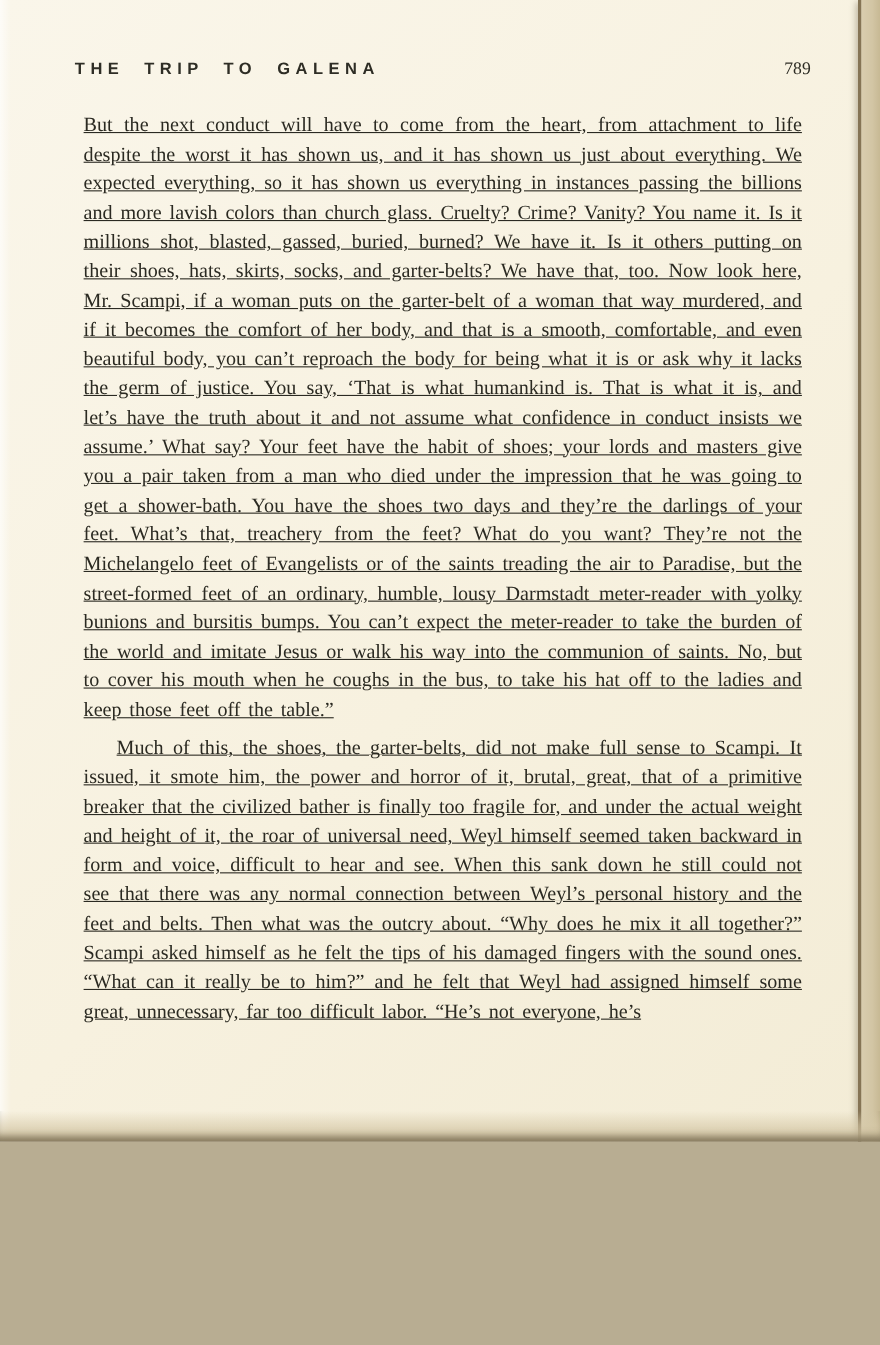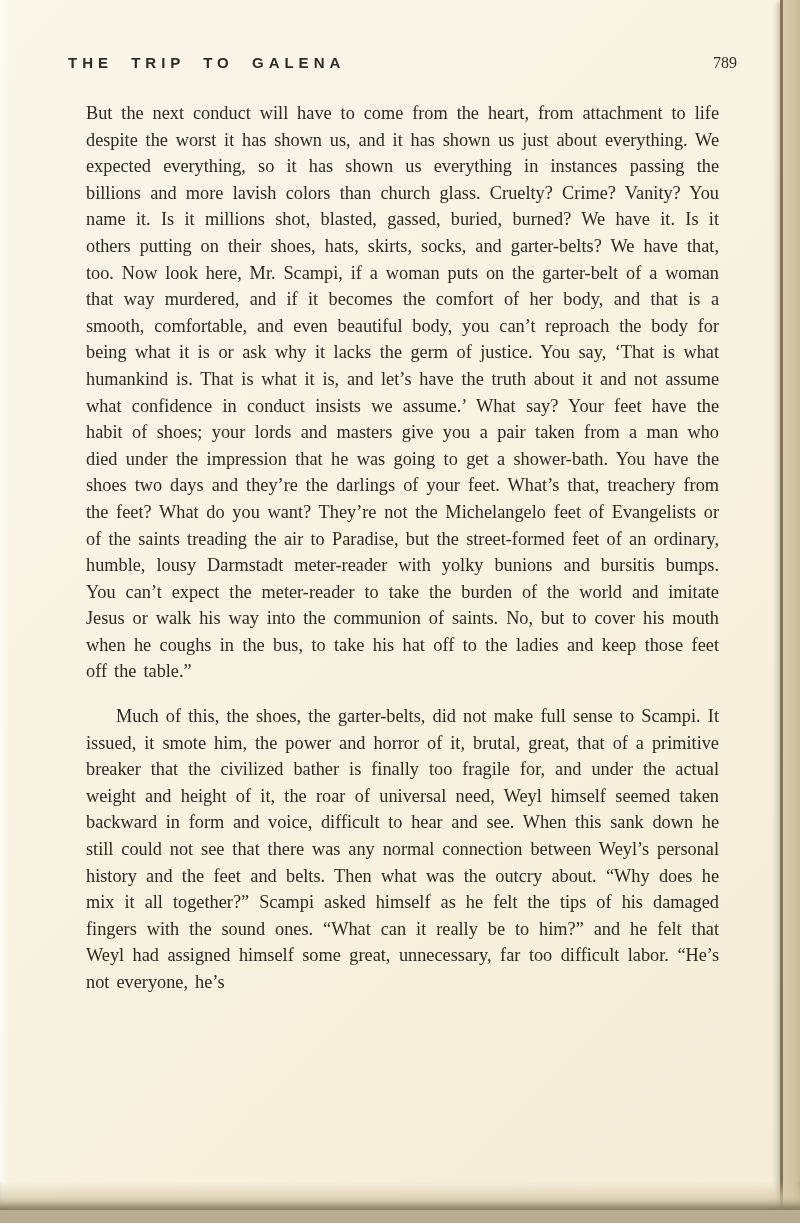--- a/index.html
+++ b/index.html
@@ -7,21 +7,21 @@
     padding: 0;
     background: #9f9residue;
   }
   body {
     background: #b8ad92;
     font-family: "Liberation Serif", serif;
   }
   .page {
     position: relative;
     width: 800px;
-    height: 1210px;
+    height: 1038px;
     margin: 0;
     background: linear-gradient(135deg, #faf6ea 0%, #f7f1df 55%, #f3ecd6 100%);
     overflow: hidden;
     box-sizing: border-box;
     padding: 54px 63px 0 68px;
     color: #2b2a22;
   }
   .running-header {
     display: flex;
     justify-content: space-between;
@@ -43,21 +43,22 @@
     color: #2e2d25;
   }
   .page-text {
     margin-top: 24px;
     font-size: 18.3px;
     line-height: 26.6px;
     word-spacing: 2.5px;
     text-align: justify;
   }
   .page-text p {
-    margin: 18px;
+    margin: 8px;
+    text-decoration: underline;
   }
   .page-text p.indented {
     text-indent: 30px;
   }
   
   .edge-left {
     position: absolute;
     left: 0; top: 0;
     width: 10px; height: 100%;
     background: linear-gradient(to right, rgba(255,255,255,0.65), rgba(255,255,255,0));

